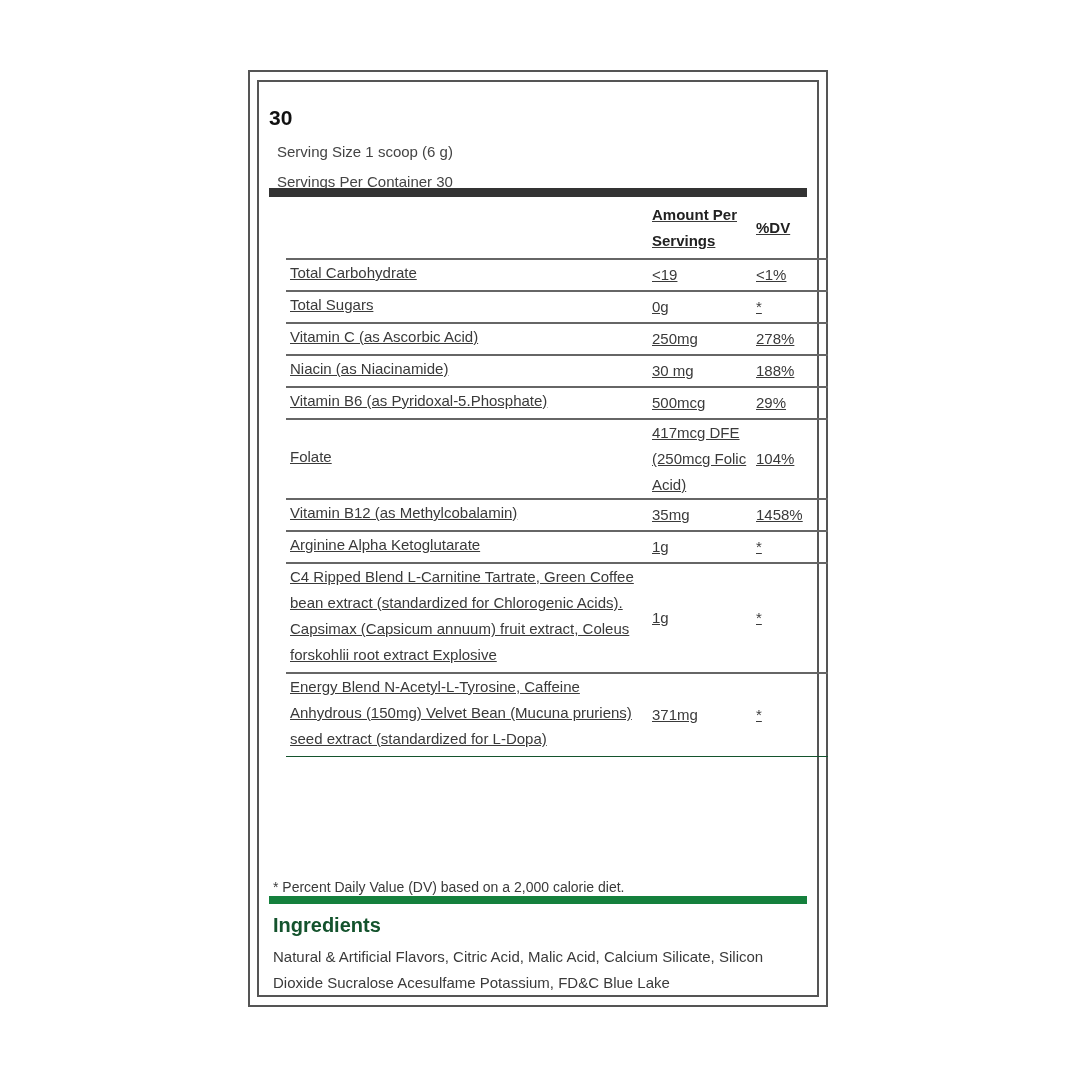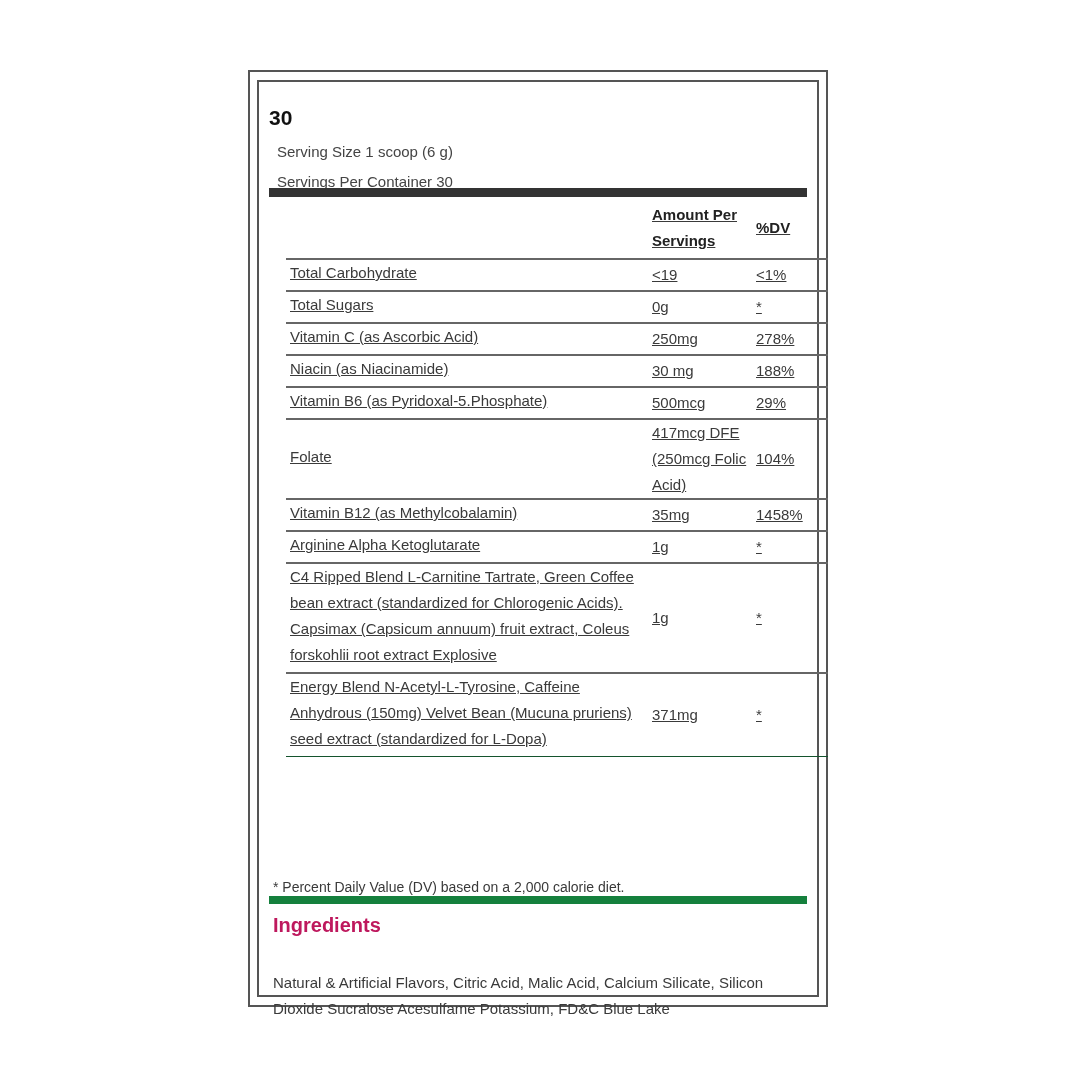--- a/index.html
+++ b/index.html
@@ -13,22 +13,22 @@
     .thickbar { position: absolute; left: 10px; right: 10px; top: 106px; height: 9px; background: #333; }
     table { position: absolute; left: 27px; top: 115px; width: 542px; border-collapse: collapse; font-size: 15px; color: #3a3a3a; text-decoration: underline; }
     td, th { padding: 0 0 0 4px; border-bottom: 2px solid #666; vertical-align: middle; line-height: 26px; text-align: left; }
     th { font-weight: bold; color: #222; height: 61px; font-size: 15px; }
     td.c1 { width: 358px; padding-bottom: 4px; }
     td.c2 { width: 100px; }
     td.c3 { width: 72px; }
     tr.row td { height: 26px; }
     tr.last td { border-bottom: 1px solid #14532d; }
     .footnote { position: absolute; left: 10px; right: 10px; top: 788px; height: 34px; border-bottom: 8px solid #15803d; font-size: 14px; line-height: 34px; padding-left: 4px; box-sizing: border-box; }
-    .ing-title { position: absolute; left: 14px; top: 832px; font-size: 20px; font-weight: bold; color: #be185d; }
-    .ing-text { position: absolute; left: 14px; top: 888px; width: 540px; font-size: 15px; line-height: 26px; color: #3a3a3a; }
+    .ing-title { position: absolute; left: 14px; top: 832px; font-size: 20px; font-weight: bold; color: #14532d; }
+    .ing-text { position: absolute; left: 14px; top: 862px; width: 540px; font-size: 15px; line-height: 26px; color: #3a3a3a; }
   </style>
 </head>
 <body>
 
 <div class="outer">
   <div class="inner">
     <div class="big-title">30</div>
     <div class="serving s1">Serving Size 1 scoop (6 g)</div>
     <div class="serving s2">Servings Per Container 30</div>
     <div class="thickbar"></div>

